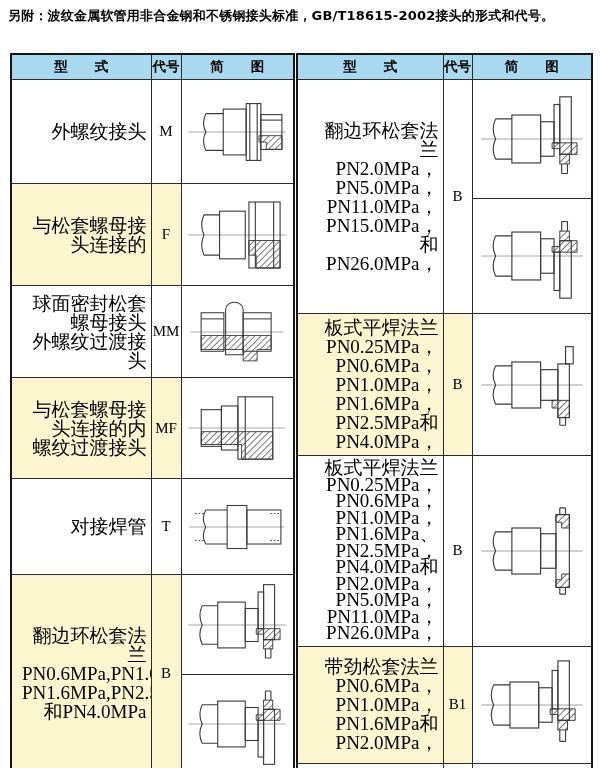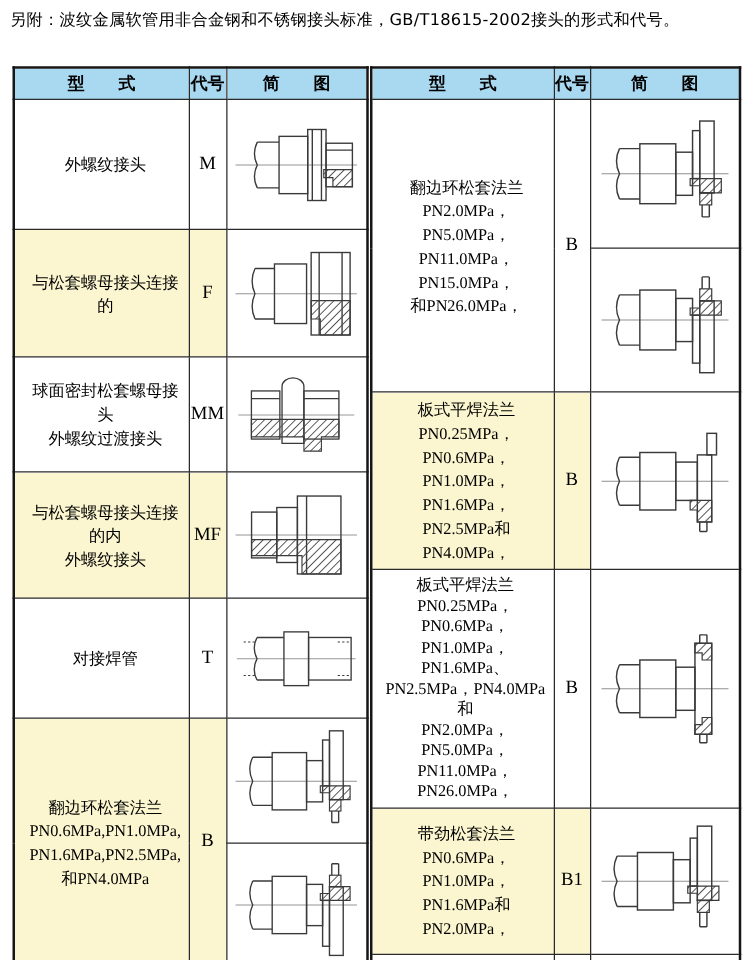--- a/index.html
+++ b/index.html
@@ -3,34 +3,34 @@
 <meta charset="utf-8">
 <style>
   html,body{margin:0;padding:0;}
   body{
     width:600px;height:768px;background:#ffffff;position:relative;
     font-family:"Liberation Serif","DejaVu Serif",serif;color:#000;
   }
   .title{
     position:absolute;left:8px;top:7px;width:586px;
     font-family:"DejaVu Sans","Liberation Sans",sans-serif;
-    font-weight:normal;font-size:13px;letter-spacing:0.2px;white-space:nowrap;
+    font-weight:bold;font-size:13px;letter-spacing:0.2px;white-space:nowrap;
   }
   table.t{
     position:absolute;top:37px;border-collapse:collapse;table-layout:fixed;
     background:#fff;border:2px solid #161616;margin-top:16px;
   }
   .t th,.t td{border:1px solid #2a2a2a;padding:0;overflow:hidden;}
   .t th{
     background:var(--blue,#a9d9f1);font-size:13.5px;font-weight:bold;
     height:24px;text-align:center;font-family:"Liberation Serif","DejaVu Serif",serif;
   }
   td.type{
-    font-size:13px;line-height:19px;padding:4px 4px 4px 10px;
-    white-space:pre-line;vertical-align:middle;text-align:center;
+    font-size:19px;line-height:19px;padding:4px 4px 4px 10px;
+    white-space:pre-line;vertical-align:middle;text-align:right;
   }
   td.type.tight{line-height:16.5px;padding-left:8px;}
   td.code{text-align:center;font-size:15px;vertical-align:middle;}
   .hl{background:var(--yellow,#fbf6cf);}
   td.diag{background:#fff;text-align:center;vertical-align:middle;}
   td.diag svg{display:block;margin:0 auto;}
   .ln{fill:none;stroke:#3a3a3a;stroke-width:1.2;}
   .cl{stroke:#8a8a8a;stroke-width:0.8;}
   .ht{fill:url(#h);stroke:#3a3a3a;stroke-width:1;}
   .d2{fill:none;stroke:#3a3a3a;stroke-width:1;stroke-dasharray:2 2;}
@@ -105,21 +105,21 @@
         <path class="ln" d="M42 22 a10 8 0 0 1 20 0 V74 H42 Z"></path>
         <rect class="ln" x="62" y="26" width="32" height="44"></rect>
         <path class="ln" d="M62 33 H94"></path>
         <polygon class="ht" points="14,52 94,52 94,68 78,68 78,81 62,81 62,68 14,68"></polygon>
       </svg>
     </td>
   </tr>
 
   <tr style="height:101px">
     <td class="type hl">与松套螺母接头连接的内
-外螺纹接头</td>
+螺纹过渡接头</td>
     <td class="code hl">MF</td>
     <td class="diag">
       <svg viewBox="0 0 110 96" width="106" height="88">
         <line class="cl" x1="2" y1="48" x2="108" y2="48"></line>
         <rect class="ln" x="16" y="28" width="22" height="40"></rect>
         <rect class="ln" x="38" y="24" width="18" height="48"></rect>
         <rect class="ln" x="56" y="14" width="38" height="68"></rect>
         <path class="ln" d="M64 14 V82"></path>
         <polygon class="ht" points="16,52 94,52 94,82 60,82 60,66 16,66"></polygon>
       </svg>

